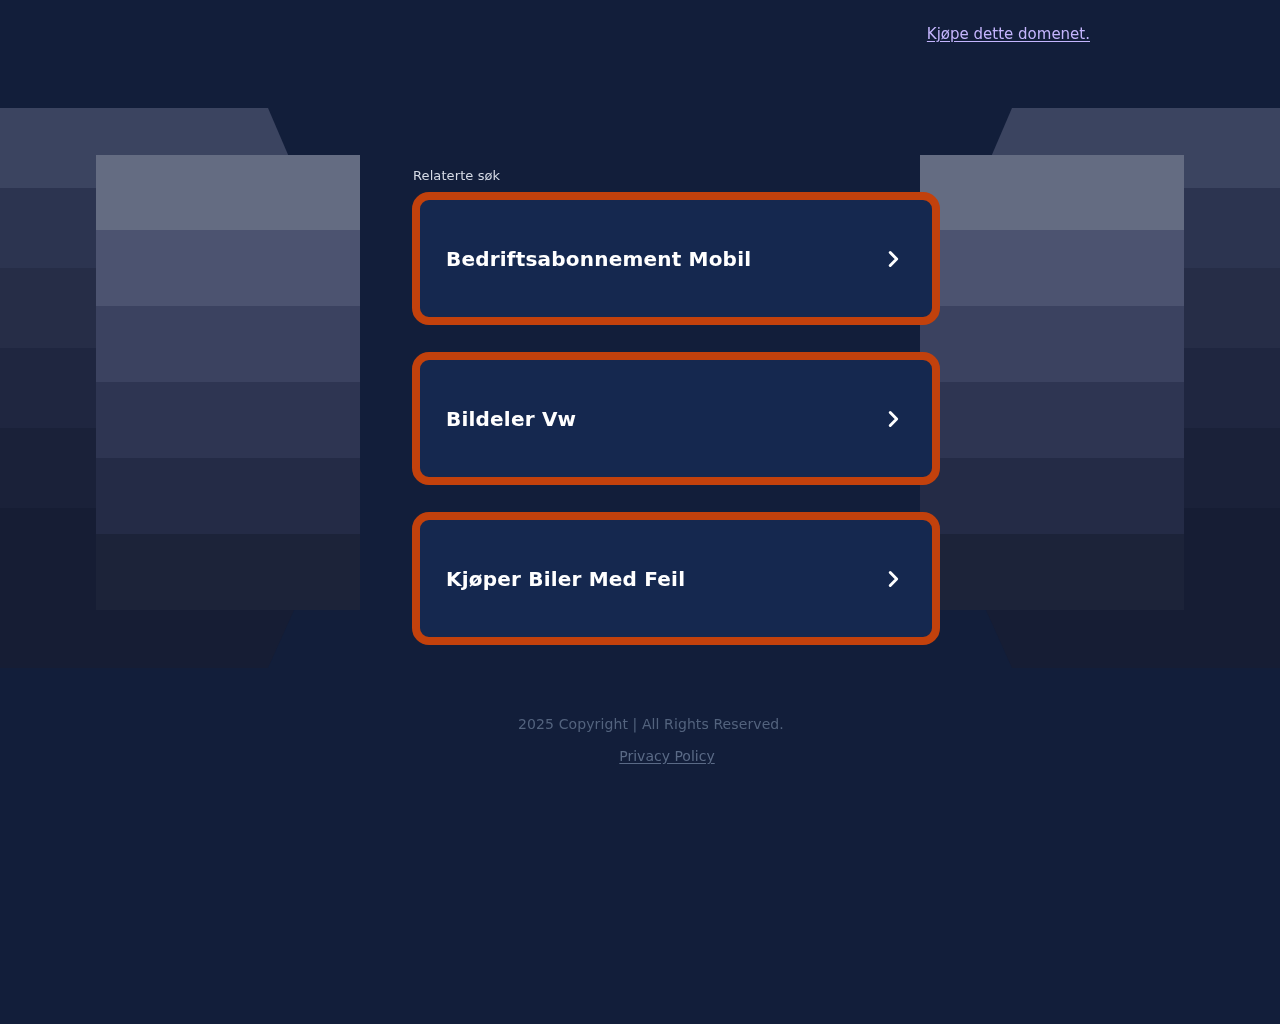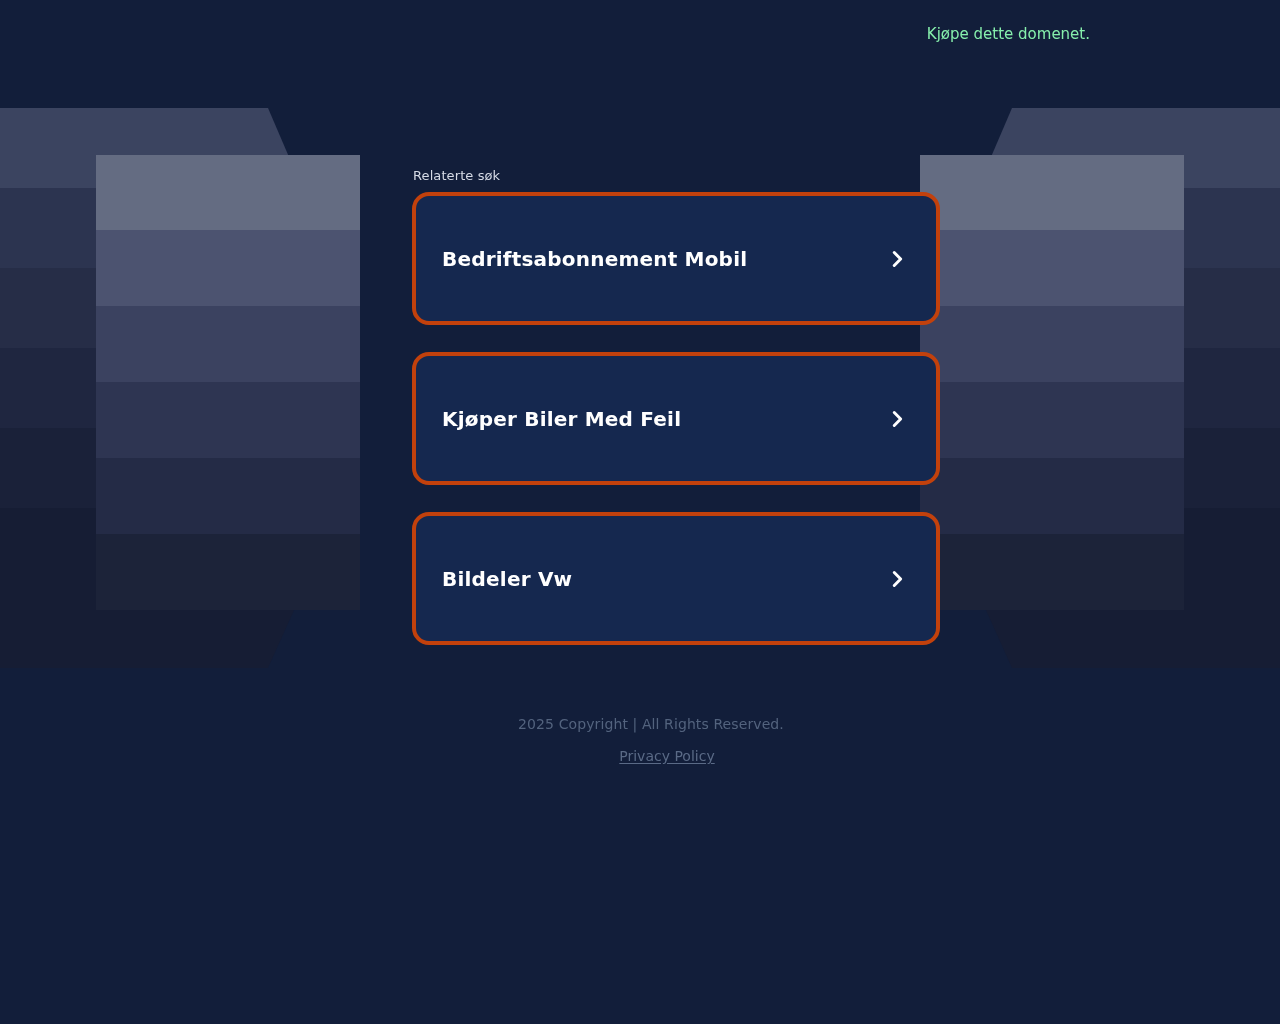--- a/index.html
+++ b/index.html
@@ -34,21 +34,22 @@
     left: 0;
     width: 1280px;
     height: 68px;
     z-index: 5;
   }
   .buy-domain-link {
     position: absolute;
     right: 190px;
     top: 25px;
     font-size: 15px;
-    color: #86efac;
+    color: #c4b5fd;
+    text-decoration: underline;
     text-underline-offset: 2px;
     white-space: nowrap;
     cursor: pointer;
   }
 
   
   .content {
     position: absolute;
     left: 376px;
     top: 0;
@@ -70,21 +71,21 @@
   .card-list {
     display: flex;
     flex-direction: column;
     gap: 27px;
   }
 
   .search-card {
     position: relative;
     height: 133px;
     background: #15284f;
-    border: 4px solid #c2410c;
+    border: 8px solid #c2410c;
     border-radius: 17px;
     display: flex;
     align-items: center;
     justify-content: space-between;
     padding: 0 24px 0 26px;
     cursor: pointer;
     text-decoration: none;
   }
 
   .card-title {
@@ -189,36 +190,36 @@
     <a class="search-card">
       <span class="card-title">Bedriftsabonnement Mobil</span>
       <span class="chevron-icon">
         <svg width="22" height="22" viewBox="0 0 24 24" fill="none" stroke="#ffffff" stroke-width="3.2" stroke-linecap="round" stroke-linejoin="round" aria-hidden="true">
           <polyline points="9 5 16 12 9 19"></polyline>
         </svg>
       </span>
     </a>
 
     <a class="search-card">
+      <span class="card-title">Bildeler Vw</span>
+      <span class="chevron-icon">
+        <svg width="22" height="22" viewBox="0 0 24 24" fill="none" stroke="#ffffff" stroke-width="3.2" stroke-linecap="round" stroke-linejoin="round" aria-hidden="true">
+          <polyline points="9 5 16 12 9 19"></polyline>
+        </svg>
+      </span>
+    </a>
+
+    <a class="search-card">
       <span class="card-title">Kjøper Biler Med Feil</span>
       <span class="chevron-icon">
         <svg width="22" height="22" viewBox="0 0 24 24" fill="none" stroke="#ffffff" stroke-width="3.2" stroke-linecap="round" stroke-linejoin="round" aria-hidden="true">
           <polyline points="9 5 16 12 9 19"></polyline>
         </svg>
       </span>
     </a>
 
-    <a class="search-card">
-      <span class="card-title">Bildeler Vw</span>
-      <span class="chevron-icon">
-        <svg width="22" height="22" viewBox="0 0 24 24" fill="none" stroke="#ffffff" stroke-width="3.2" stroke-linecap="round" stroke-linejoin="round" aria-hidden="true">
-          <polyline points="9 5 16 12 9 19"></polyline>
-        </svg>
-      </span>
-    </a>
-
   </div>
 </div>
 
 <div class="footer">
   <div class="copyright">2025 Copyright | All Rights Reserved.</div>
   <a class="privacy-link">Privacy Policy</a>
 </div>
 
 </body></html>

